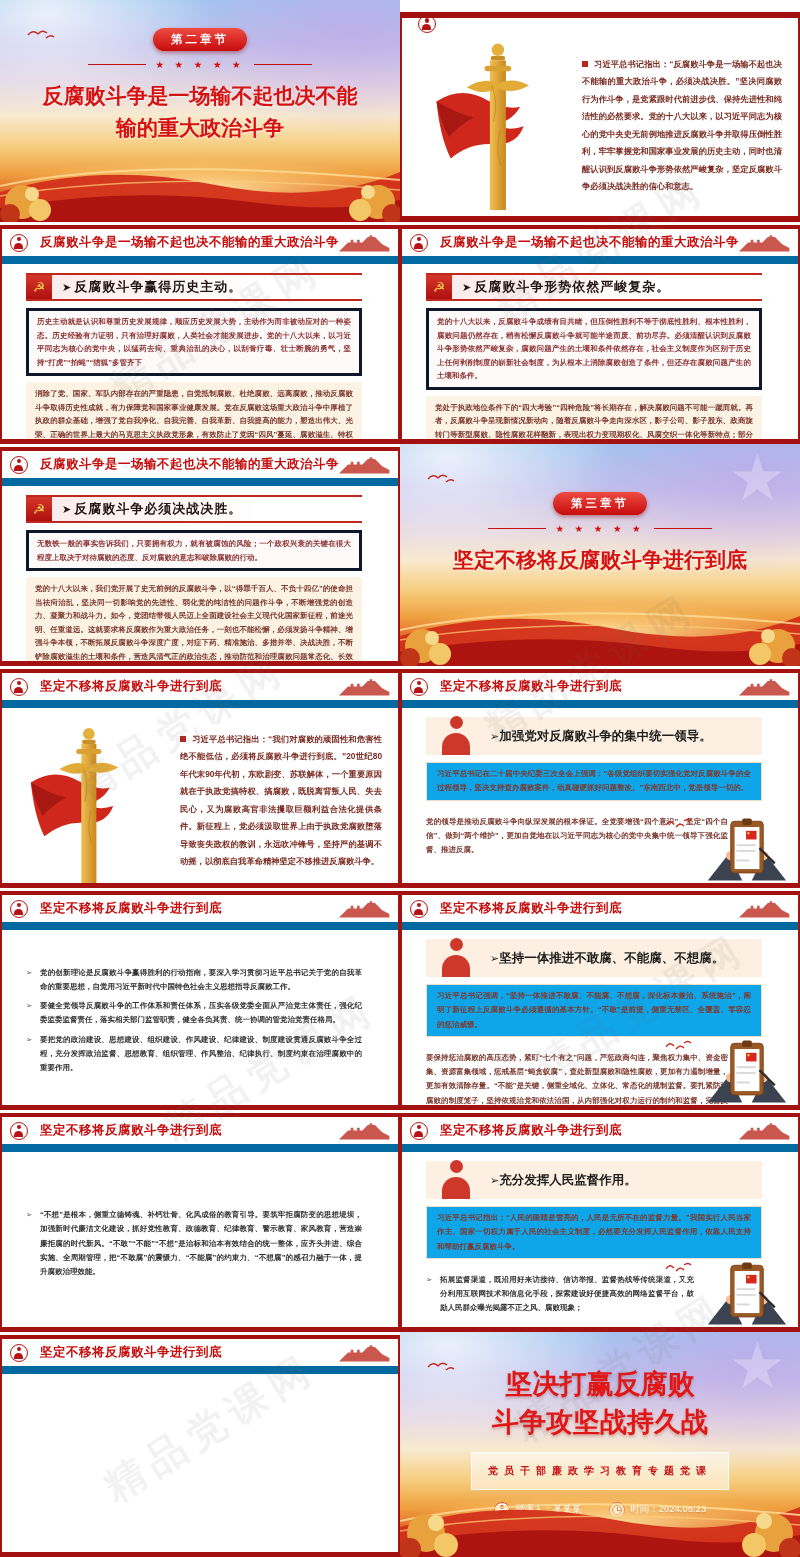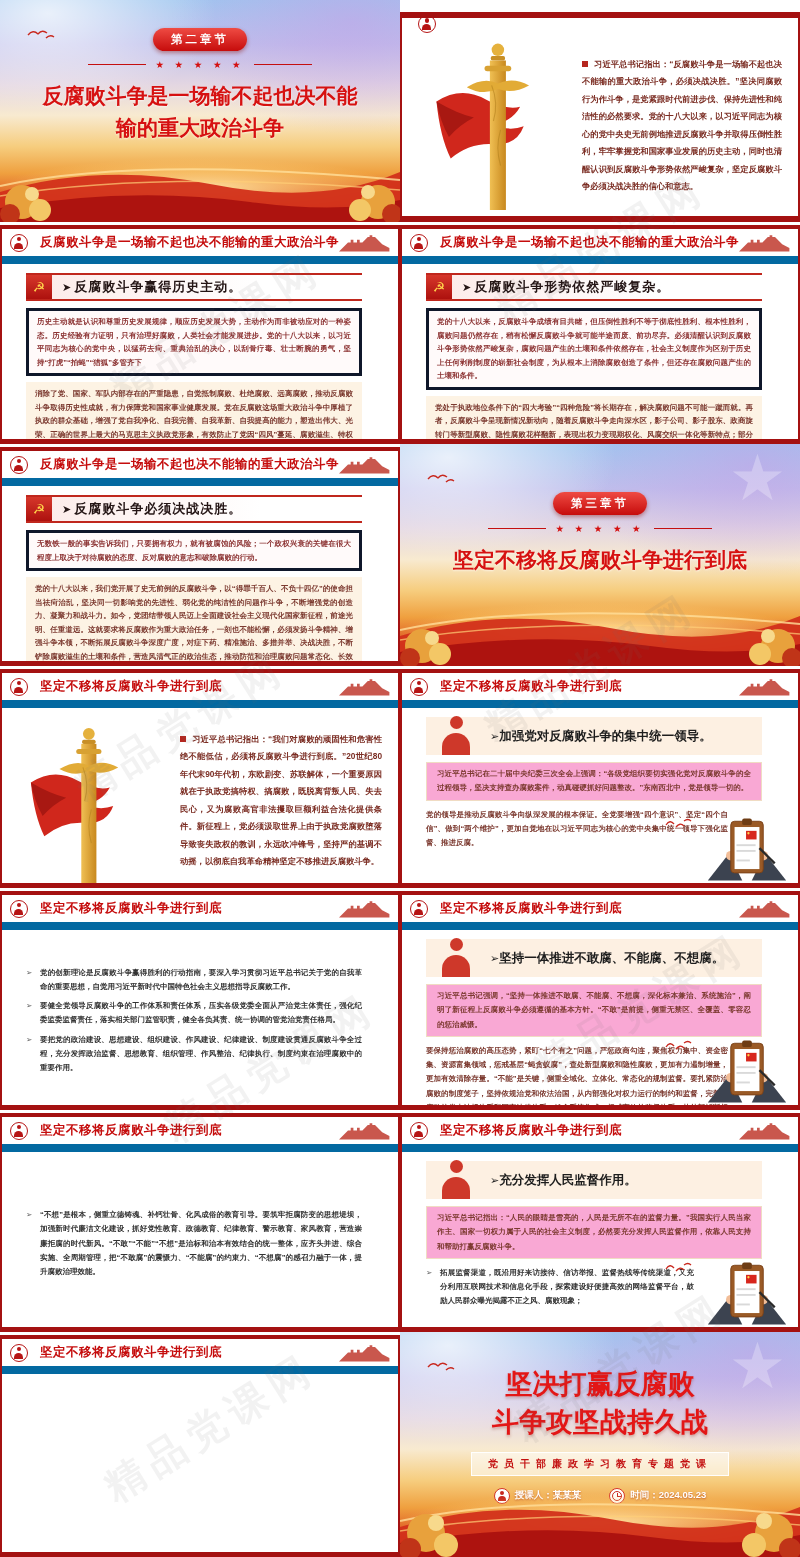--- a/index.html
+++ b/index.html
@@ -24,21 +24,21 @@
   .starline .ln{width:58px;height:1.5px;background:#c40f0f;}
   .stars{color:#d41010;font-size:9.5px;letter-spacing:4px;white-space:nowrap;}
   .ctitle{margin-top:10px;color:#d61111;font-weight:bold;font-size:21px;line-height:1.5;
           text-align:center;text-shadow:0 1px 2px rgba(255,255,255,.65);}
   .deco{position:absolute;left:0;bottom:0;width:100%;height:96px;pointer-events:none;}
 
   
   .ftitle{margin-top:34px;color:#e31616;font-weight:bold;font-size:27px;line-height:1.4;
           text-align:center;text-shadow:0 2px 3px rgba(140,30,10,.3);}
   .fsub{margin-top:10px;border:1px solid rgba(255,255,255,.95);background:rgba(255,255,255,.55);
-        color:#c31010;font-weight:bold;font-size:10px;letter-spacing:6px;padding:4px 16px;}
+        color:#c31010;font-weight:bold;font-size:10px;letter-spacing:6px;padding:11px 16px;}
   .fmeta{display:flex;align-items:center;gap:28px;margin-top:12px;color:#fff;font-size:9.5px;
          font-weight:bold;text-shadow:0 1px 2px rgba(160,30,10,.6);}
   .fmeta .item{display:flex;align-items:center;gap:5px;}
   .mico{width:14px;height:14px;border-radius:50%;background:#fff;border:1px solid #d43527;
         position:relative;flex:none;}
   .mico.person::before{content:"";position:absolute;top:2.5px;left:5px;width:4px;height:4px;
         border-radius:50%;background:#c8281e;}
   .mico.person::after{content:"";position:absolute;bottom:2px;left:3px;width:8px;height:5px;
         border-radius:4px 4px 0 0;background:#c8281e;}
   .mico.clock::before{content:"";position:absolute;top:2px;left:2px;width:8px;height:8px;
@@ -89,22 +89,22 @@
   
   .pbox{position:relative;background:#fdf0e2;height:38px;display:flex;align-items:center;
         padding-left:64px;margin:4px 0 7px 0;}
   .pico{position:absolute;left:13px;bottom:0;width:34px;height:40px;}
   .pico::before{content:"";position:absolute;top:1px;left:11px;width:13px;height:13px;
         border-radius:50%;background:#ce382a;}
   .pico::after{content:"";position:absolute;bottom:0;left:3px;width:28px;height:22px;
         border-radius:14px 14px 0 0;background:#ce382a;}
   .phead{font-size:12.5px;font-weight:bold;color:#1d1d1d;}
   .phead::before{content:"\27A2 ";font-size:11px;}
-  .qbox{border:1px solid #f0dcc3;background:#f9a8d4;padding:4px 10px;font-size:7.5px;
-        font-weight:bold;color:#7c3a30;line-height:1.9;text-align:justify;margin-bottom:7px;}
+  .qbox{border:1px solid #f0dcc3;background:#0ea5e9;padding:4px 10px;font-size:7.5px;
+        font-weight:bold;color:#7c3a30;line-height:1.9;text-align:justify;margin-bottom:14px;}
   .ptext{font-size:7.5px;font-weight:bold;color:#7c3a30;line-height:1.9;text-align:justify;
          width:302px;}
   .clip{position:absolute;right:8px;bottom:8px;width:86px;height:64px;}
   .birds2{position:absolute;right:104px;bottom:58px;}
 
   
   .blist{list-style:none;margin:0;padding:0;}
   .blist li{position:relative;padding-left:14px;font-size:7.5px;font-weight:bold;color:#333;
         line-height:1.9;text-align:justify;margin-bottom:5px;}
   .blist li::before{content:"\27A2";position:absolute;left:0;top:0;color:#555;font-size:7.5px;}

